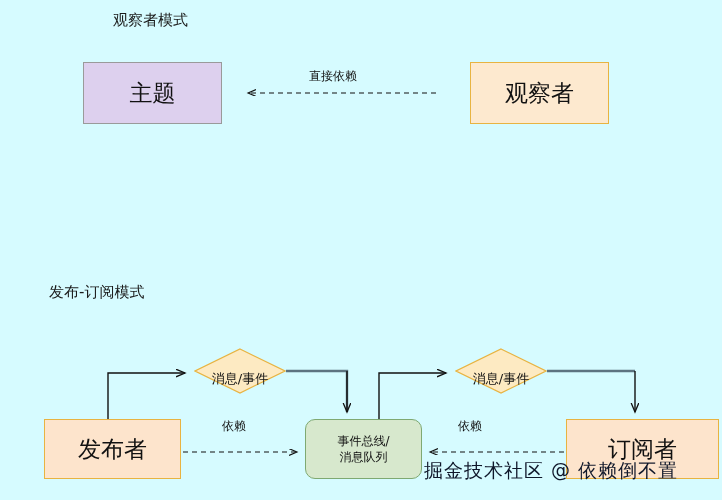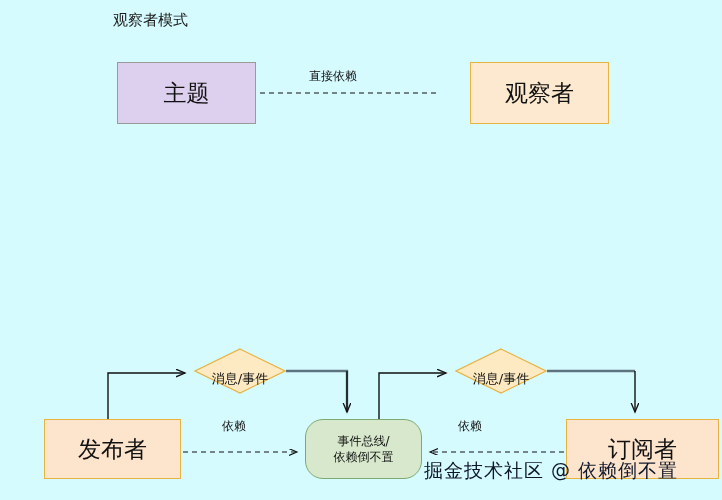--- a/index.html
+++ b/index.html
@@ -37,21 +37,21 @@
     color: #111;
   }
   .section-title {
     position: absolute;
     font-size: 15px;
     color: #1a1a1a;
     white-space: nowrap;
   }
   
   #node-subject {
-    left: 117px;
+    left: 83px;
     top: 62px;
     width: 139px;
     height: 62px;
     background: #ddd0ee;
     border: 1px solid #9a9a9a;
     font-size: 23px;
     text-align: right;
   }
   #node-observer {
     left: 438px;
@@ -82,21 +82,21 @@
     border: 1px solid #e8b341;
     font-size: 23px;
   }
   #node-eventbus {
     left: 305px;
     top: 419px;
     width: 117px;
     height: 60px;
     background: #d7e8cd;
     border: 1px solid #7fa972;
-    border-radius: 18px;
+    border-radius: 10px;
     font-size: 12px;
     line-height: 1.35;
     flex-direction: column;
   }
   .diamond {
     position: absolute;
     width: 92px;
     height: 46px;
   }
   .diamond .dshape {
@@ -168,38 +168,39 @@
     <path d="M547,371 L635,371" fill="none" stroke="#5d7380" stroke-width="2.4"></path>
     <path d="M635,371 L635,412" fill="none" stroke="#111" stroke-width="1.4" marker-end="url(#arrow-solid)"></path>
 
     <line x1="183" y1="452" x2="297" y2="452" stroke="#111" stroke-width="1.2" stroke-dasharray="5,4" marker-end="url(#arrow-dash)"></line>
 
     <line x1="564" y1="452" x2="430" y2="452" stroke="#111" stroke-width="1.2" stroke-dasharray="5,4" marker-end="url(#arrow-dash)"></line>
   </svg>
 
   <div class="section-title" style="left:113px; top:11px;">观察者模式</div>
 
+  <div class="section-title" style="left:49px; top:283px;">发布-订阅模式</div>
 
   <div class="node" id="node-subject">
     <span>主题</span>
   </div>
 
   <div class="node" id="node-observer">
     <span>观察者</span>
   </div>
 
   <div class="edge-label" id="label-direct-dep">直接依赖</div>
 
   <div class="node" id="node-publisher">
     <span>发布者</span>
   </div>
 
   <div class="node" id="node-eventbus">
     <span>事件总线/</span>
-    <span>依赖倒不置</span>
+    <span>消息队列</span>
   </div>
 
   <div class="node" id="node-subscriber">
     <span>订阅者</span>
   </div>
 
   <div class="diamond" id="diamond-left">
     <svg class="dshape" viewBox="0 0 92 46">
       <polygon points="46,1 91,23 46,45 1,23" fill="#fdeac2" stroke="#e8b341" stroke-width="1.2"></polygon>
     </svg>

